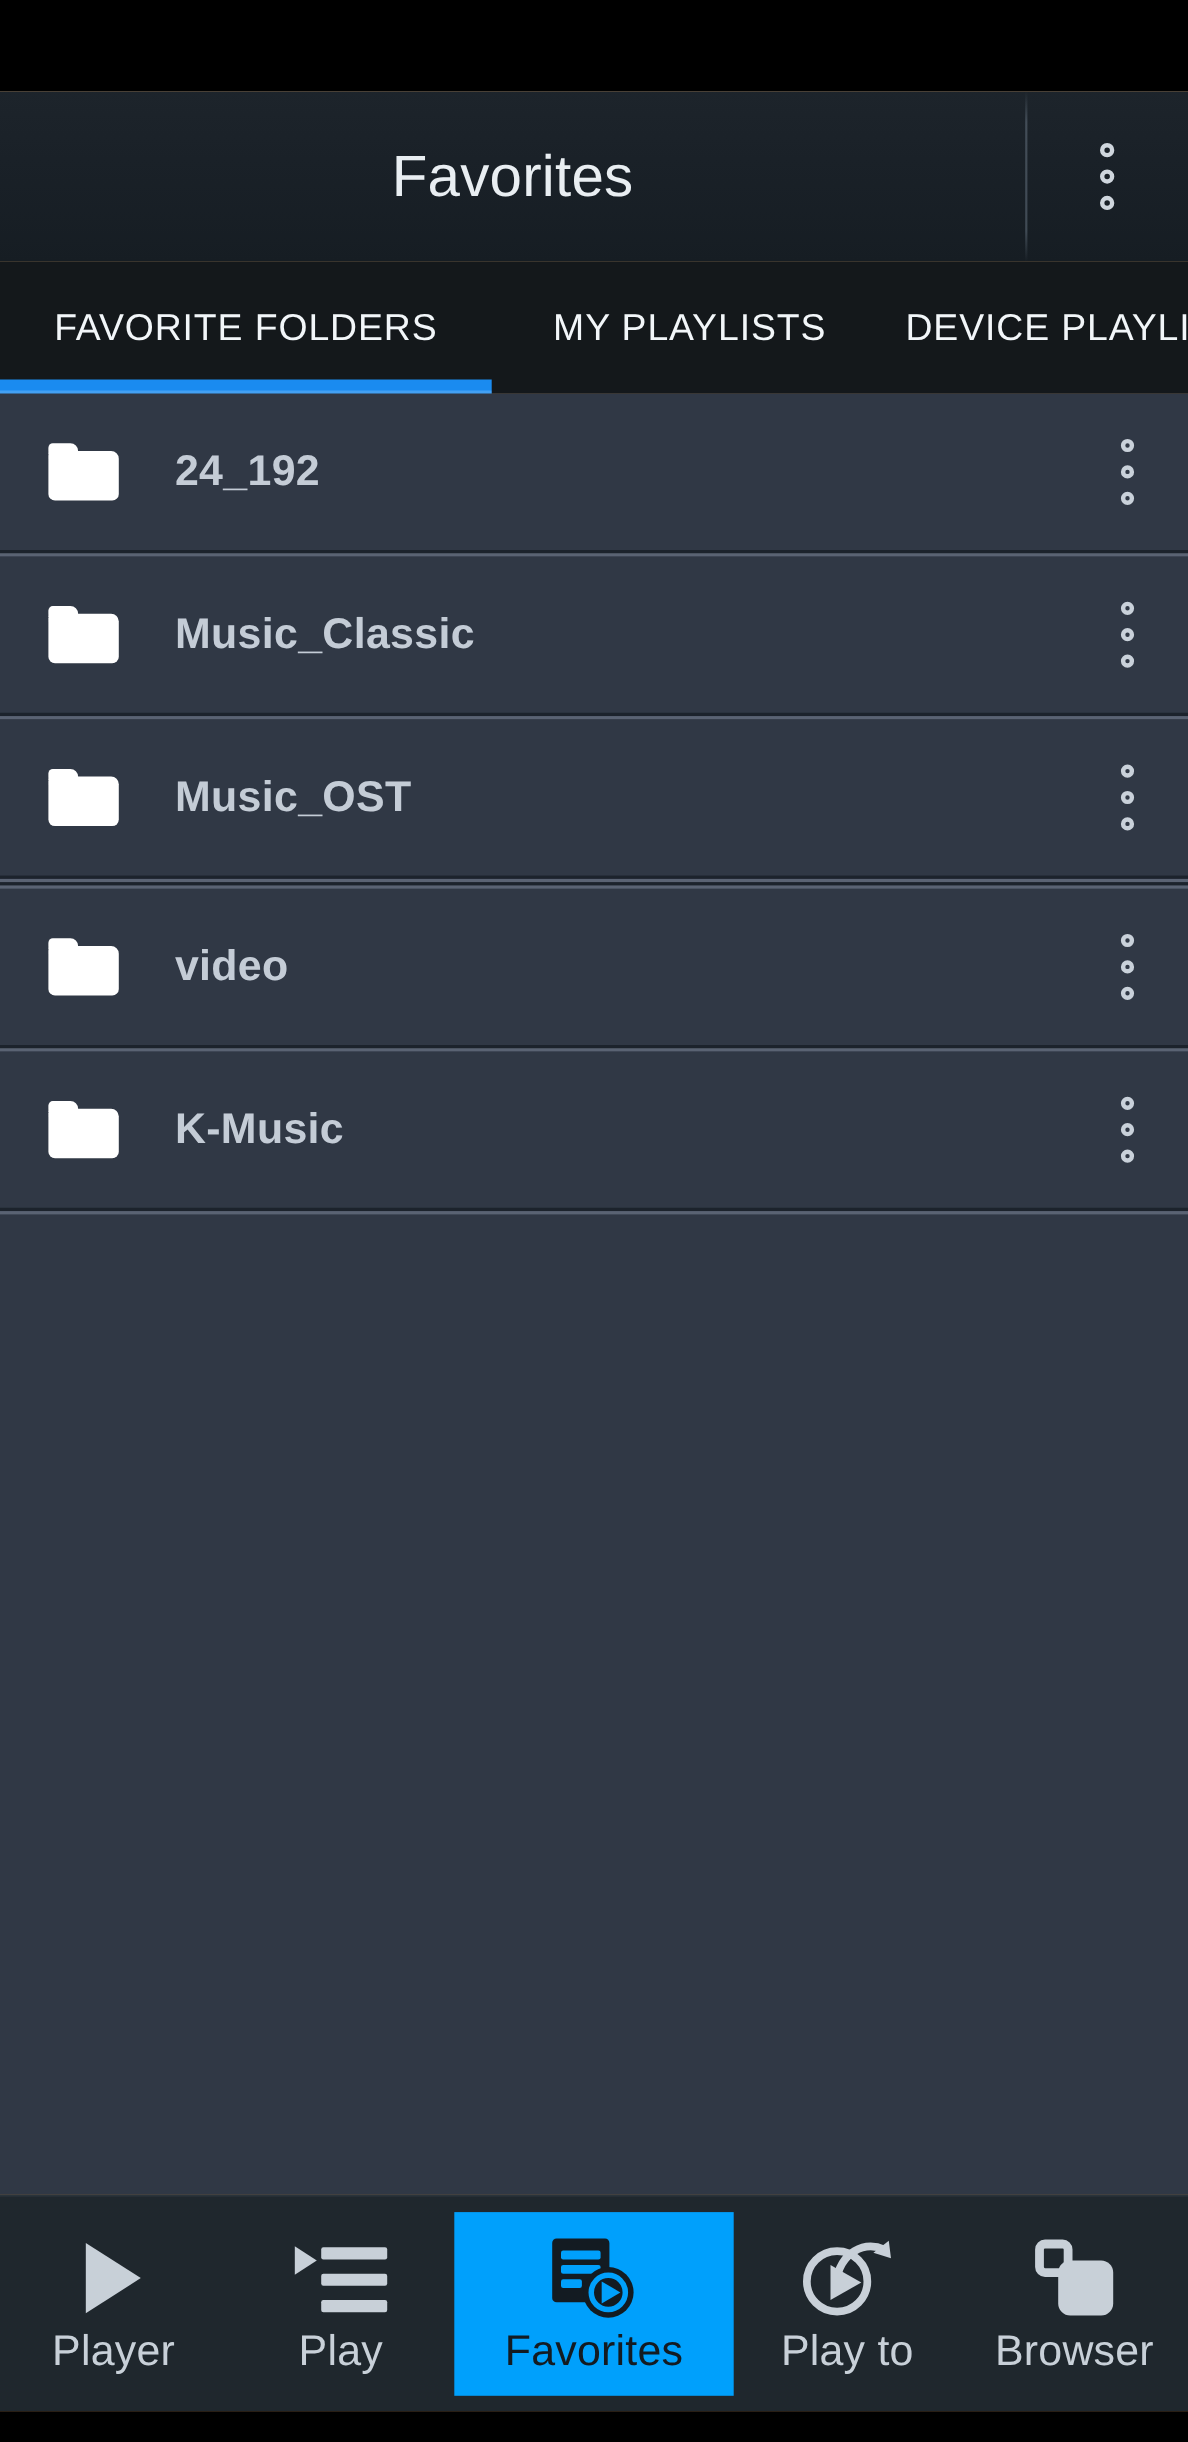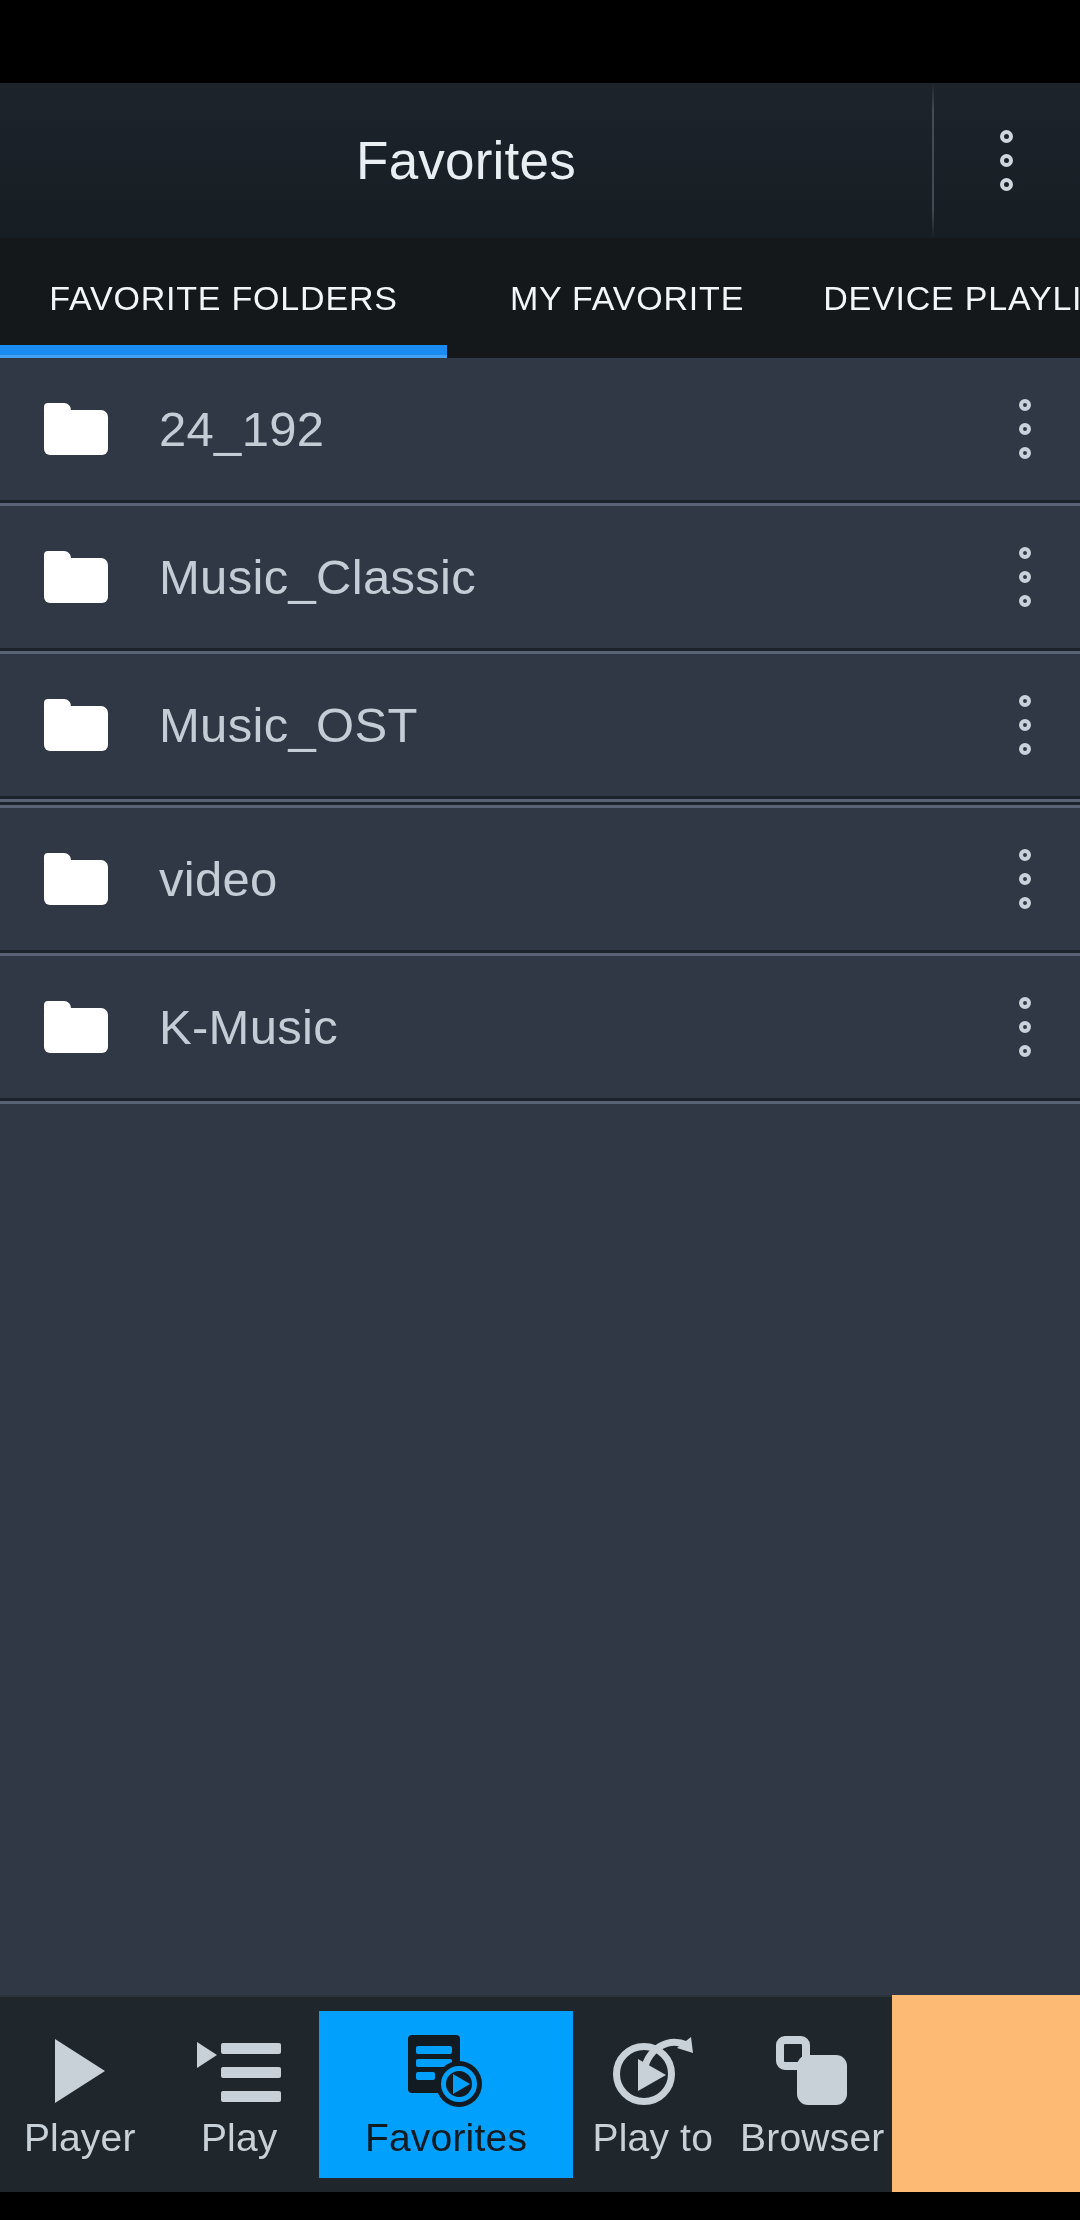--- a/index.html
+++ b/index.html
@@ -158,22 +158,22 @@
   .folder-icon .body {
     position: absolute;
     left: 0; top: 7px;
     width: 64px; height: 45px;
     background: #ffffff;
     border-radius: 4px 7px 6px 6px;
   }
   .row-label {
     margin-left: 51px;
     color: #c4ccd6;
-    font-size: 49px;
-    font-weight: 400;
+    font-size: 39px;
+    font-weight: 700;
     letter-spacing: 0.3px;
     flex: 1 1 auto;
     overflow: hidden;
     white-space: nowrap;
   }
   .row-menu {
     width: 110px;
     height: 142px;
     margin-right: 0;
     display: flex;
@@ -185,21 +185,21 @@
   }
   .row-menu .ring {
     width: 12px; height: 12px;
     border: 4px solid #c9d1da;
   }
 
   
   .bottom-nav {
     position: absolute;
     top: 1975px; left: 0;
-    width: 892px;
+    width: 1080px;
     height: 197px;
     background: #1f272d;
     display: flex;
     align-items: stretch;
     border-top: 2px solid #2a333a;
     box-sizing: border-box;
   }
   .nav-item {
     flex: 1 1 0;
     display: flex;
@@ -361,21 +361,21 @@
     <div class="overflow-btn">
       <span class="ring"></span>
       <span class="ring"></span>
       <span class="ring"></span>
     </div>
   </div>
 
   <div class="tab-strip">
     <div class="tab-track">
       <div class="tab t0">FAVORITE FOLDERS</div>
-      <div class="tab t1">MY FAVORITE</div>
+      <div class="tab t1">MY PLAYLISTS</div>
       <div class="tab t2">DEVICE PLAYLISTS</div>
     </div>
   </div>
   <div class="tab-indicator"></div>
 
   <div class="content">
 
     <div class="list-row">
       <div class="folder-icon">
           <span class="tabtop"></span>

